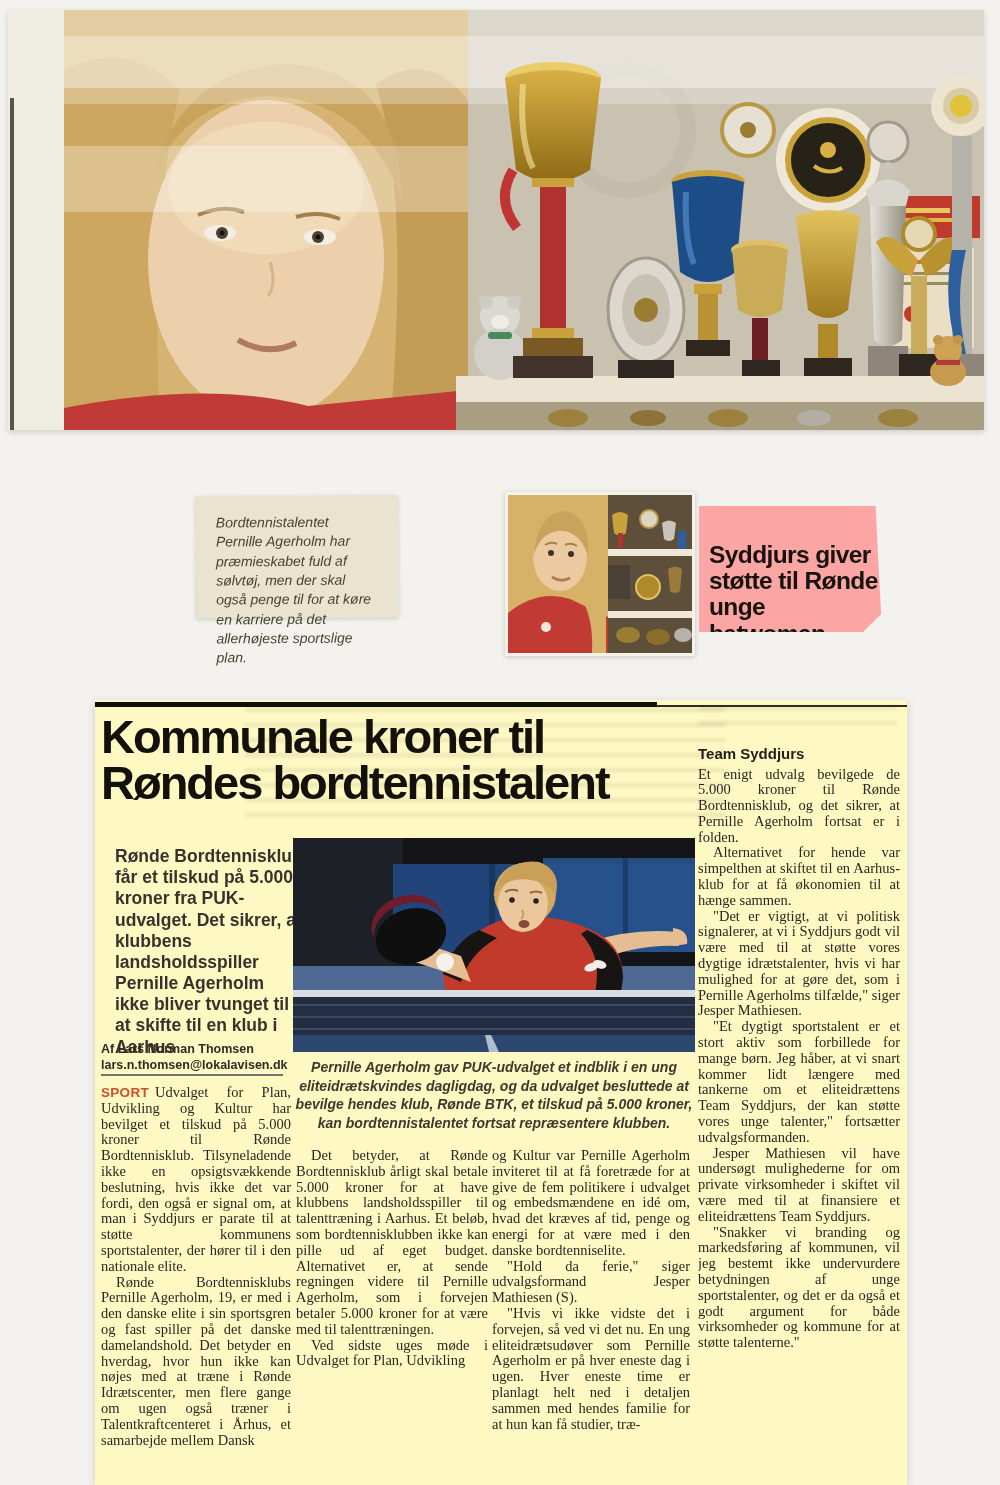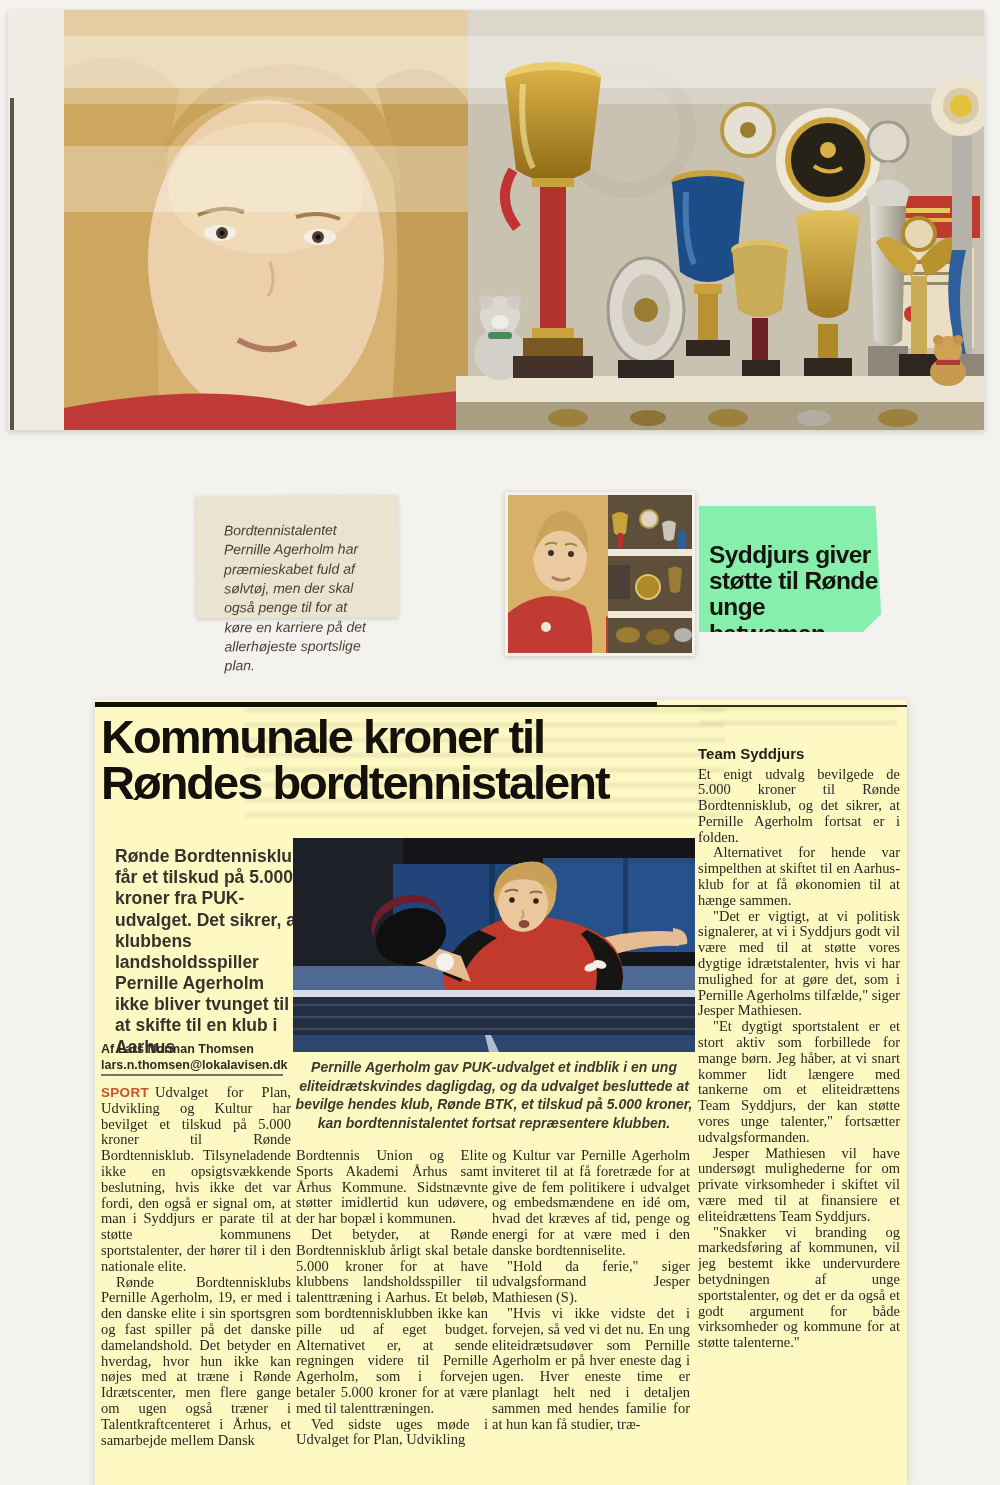--- a/index.html
+++ b/index.html
@@ -9,31 +9,31 @@
 
   
   .top-photo{position:absolute;left:8px;top:10px;width:976px;height:420px;
              background:#c9c2b0;box-shadow:0 2px 6px rgba(60,55,45,.2);}
   .top-photo svg{display:block;width:100%;height:100%;}
 
   
   .caption-clip{position:absolute;left:196px;top:496px;width:202px;height:122px;
                 background:#e9e3d0;box-shadow:0 1px 4px rgba(60,55,45,.22);
                 transform:rotate(-.3deg);box-sizing:border-box;padding:9px 12px;}
-  .caption-clip p{margin:16px;font:italic 400 14px/1.38 "Liberation Sans","DejaVu Sans",sans-serif;
+  .caption-clip p{margin:8px;font:italic 400 14px/1.38 "Liberation Sans","DejaVu Sans",sans-serif;
                   color:#48422f;}
 
   
   .mid-photo{position:absolute;left:505px;top:492px;width:184px;height:158px;
              border:3px solid #f5f2ea;box-shadow:0 1px 5px rgba(60,55,45,.25);background:#8f7f63;}
   .mid-photo svg{display:block;width:100%;height:100%;}
 
   
   .head-clip{position:absolute;left:699px;top:506px;width:182px;height:126px;
-             background:#86efac;clip-path:polygon(0 0,97% 0,100% 86%,90% 100%,0 100%);
+             background:#fca5a5;clip-path:polygon(0 0,97% 0,100% 86%,90% 100%,0 100%);
              box-sizing:border-box;padding:36px 0 0 10px;box-shadow:0 1px 4px rgba(60,55,45,.2);}
   .head-clip div{font:700 24.5px/1.07 "Liberation Sans","DejaVu Sans",sans-serif;
                  color:#17130e;letter-spacing:-.6px;}
 
   
   .article{position:absolute;left:95px;top:700px;width:812px;height:785px;
            background:#fef9c3;overflow:hidden;box-shadow:0 2px 8px rgba(60,55,45,.18);}
   .rule-thin{position:absolute;left:0;top:5px;width:100%;height:2px;background:#2e2b26;}
   .rule-thick{position:absolute;left:0;top:2px;width:562px;height:5px;background:#100e0b;}
   .ghost{position:absolute;pointer-events:none;filter:blur(1.5px);
@@ -322,21 +322,20 @@
         <rect x="0" y="178" width="402" height="2" fill="#3a4a66"></rect>
         <rect x="0" y="190" width="402" height="2" fill="#3a4a66"></rect>
         <rect x="0" y="197" width="402" height="17" fill="#2c4670"></rect>
         <path d="M198,197 L206,214 L196,214 L192,197 Z" fill="#c8d2de" opacity=".85"></path>
       </svg>
     </div>
 
     <div class="photo-caption">Pernille Agerholm gav PUK-udvalget et indblik i en ung eliteidrætskvindes dagligdag, og da udvalget besluttede at bevilge hendes klub, Rønde BTK, et tilskud på 5.000 kroner, kan bordtennistalentet fortsat repræsentere klubben.</div>
 
     <div class="col col2">
-      <p>Bordtennis Union og Elite Sports Akademi Århus samt Århus Kommune. Sidstnævnte støtter imidlertid kun udøvere, der har bopæl i kommunen.</p>
       <p class="indent">Det betyder, at Rønde Bordtennisklub årligt skal betale 5.000 kroner for at have klubbens landsholdsspiller til talenttræning i Aarhus. Et beløb, som bordtennisklubben ikke kan pille ud af eget budget. Alternativet er, at sende regningen videre til Pernille Agerholm, som i forvejen betaler 5.000 kroner for at være med til talenttræningen.</p>
       <p class="indent">Ved sidste uges møde i Udvalget for Plan, Udvikling</p>
     </div>
 
     <div class="col col3">
       <p>og Kultur var Pernille Agerholm inviteret til at få foretræde for at give de fem politikere i udvalget og embedsmændene en idé om, hvad det kræves af tid, penge og energi for at være med i den danske bordtenniselite.</p>
       <p class="indent">"Hold da ferie," siger udvalgsformand Jesper Mathiesen (S).</p>
       <p class="indent">"Hvis vi ikke vidste det i forvejen, så ved vi det nu. En ung eliteidrætsudøver som Pernille Agerholm er på hver eneste dag i ugen. Hver eneste time er planlagt helt ned i detaljen sammen med hendes familie for at hun kan få studier, træ-</p>
     </div>
 

